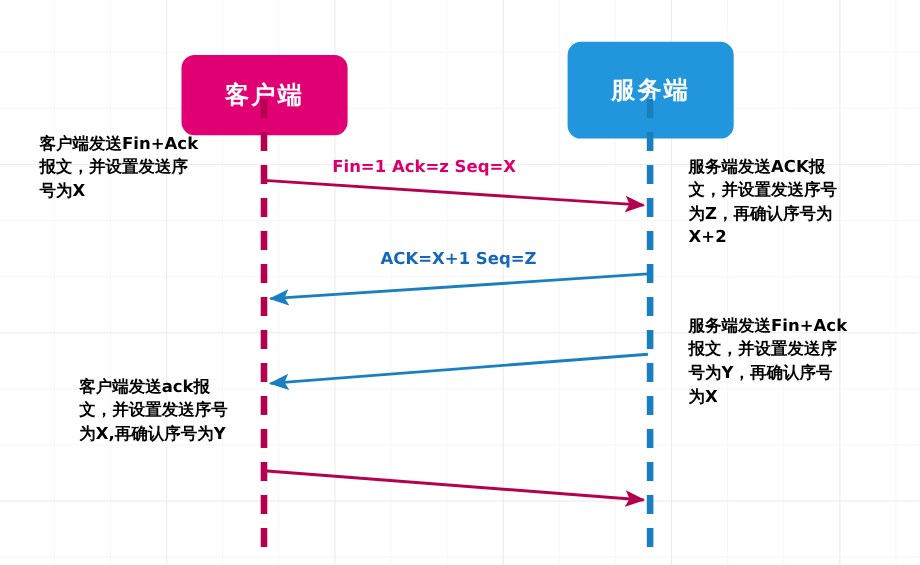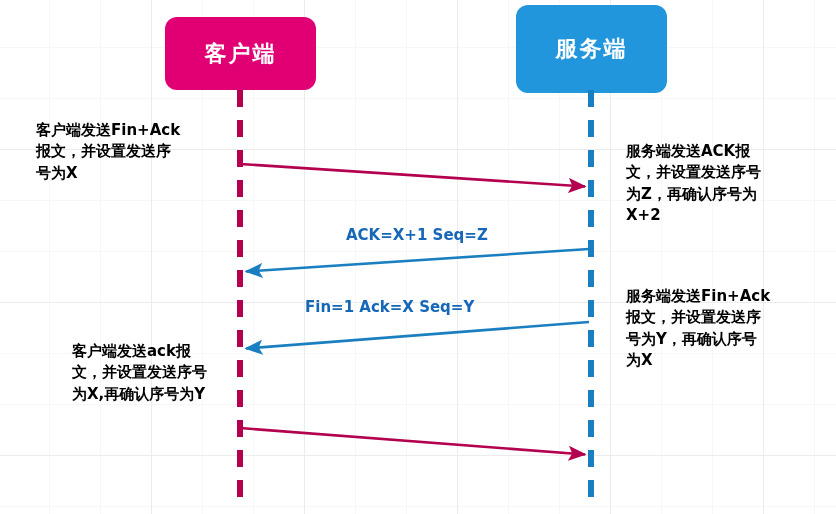--- a/index.html
+++ b/index.html
@@ -26,20 +26,21 @@
     position: absolute;
     border-radius: 12px;
     display: flex;
     align-items: center;
     justify-content: center;
     color: #ffffff;
     font-size: 22px;
     font-weight: bold;
     letter-spacing: 2px;
     font-family: "DejaVu Serif", "Liberation Serif", serif;
+    margin-top: 33px;
   }
   #client-box {
     left: 165px;
     top: 17px;
     width: 151px;
     height: 73px;
     background: #e10074;
   }
   #server-box {
     left: 516px;
@@ -132,24 +133,24 @@
 
     <line id="arrow-1" x1="240" y1="164" x2="585" y2="186.5" stroke="#b4014f" stroke-width="2.6" marker-end="url(#head-magenta)"></line>
 
     <line id="arrow-2" x1="589" y1="249" x2="246" y2="271.5" stroke="#1a7fc1" stroke-width="2.6" marker-end="url(#head-blue)"></line>
 
     <line id="arrow-3" x1="589" y1="322" x2="246" y2="348.5" stroke="#1a7fc1" stroke-width="2.6" marker-end="url(#head-blue)"></line>
 
     <line id="arrow-4" x1="240" y1="428" x2="585" y2="454.5" stroke="#b4014f" stroke-width="2.6" marker-end="url(#head-magenta)"></line>
   </svg>
 
+  <div class="msg-label magenta-label" id="label-1">Fin=1  Ack=z  Seq=X</div>
 
   <div class="msg-label blue-label" id="label-2">ACK=X+1  Seq=Z</div>
 
-  <div class="msg-label blue-label" id="label-3">Fin=1  Ack=X  Seq=Y</div>
 
 
   <div class="note" id="note-left-1">客户端发送Fin+Ack
 报文，并设置发送序
 号为X</div>
 
   <div class="note" id="note-left-2">客户端发送ack报
 文，并设置发送序号
 为X,再确认序号为Y</div>
 

